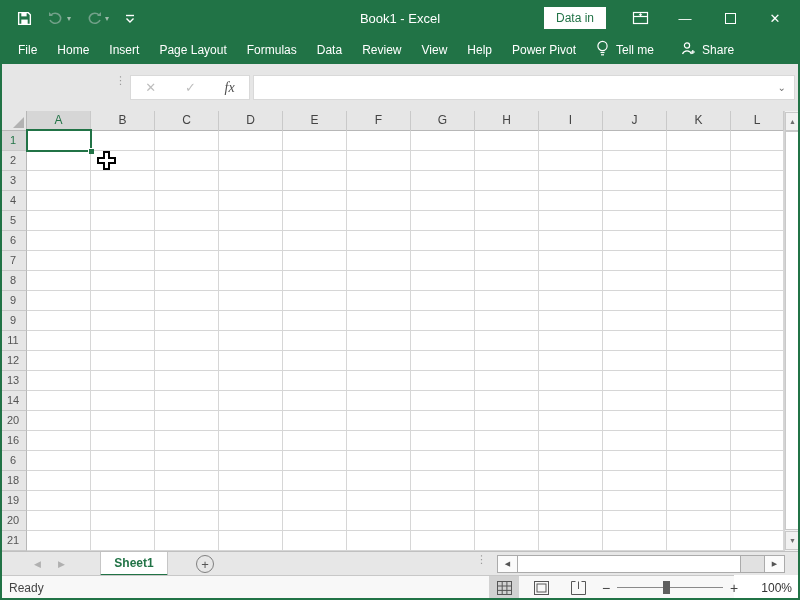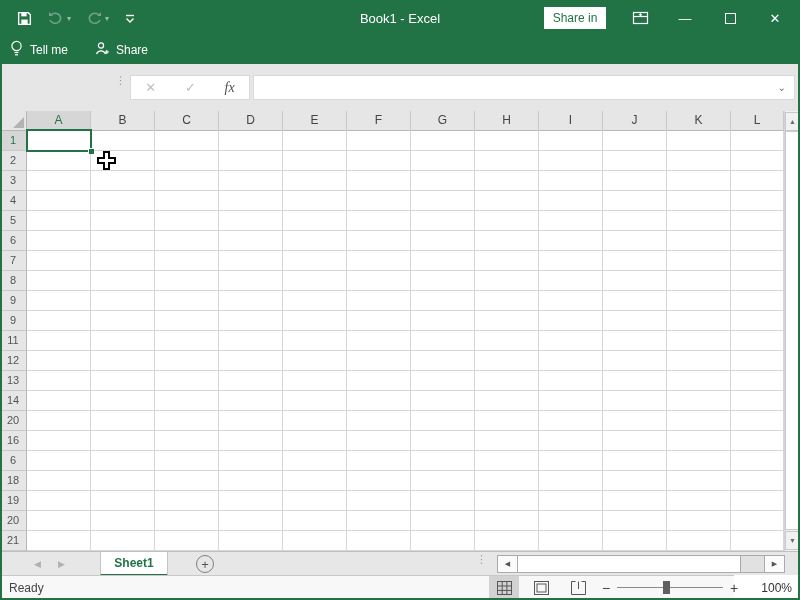--- a/index.html
+++ b/index.html
@@ -117,37 +117,49 @@
           <span class="drop-mini">▾</span>
       </span>
       <span class="ico">
         <svg width="14" height="12" viewBox="0 0 14 12">
             <path d="M3 3.5 h8" stroke="#fff" stroke-width="1.4"></path>
             <path d="M3.5 6.5 l3.5 3.5 3.5 -3.5" fill="none" stroke="#fff" stroke-width="1.4"></path>
           </svg>
       </span>
     </div>
     <div class="title">Book1  -  Excel</div>
-    <button class="signin">Share in</button>
+    <button class="signin">Data in</button>
     <div class="wctrl ribbon-disp">
       <svg width="17" height="16" viewBox="0 0 17 16">
           <rect x="1.5" y="2.5" width="14" height="11" fill="none" stroke="#fff" stroke-width="1.2"></rect>
           <line x1="1.5" y1="6.5" x2="15.5" y2="6.5" stroke="#fff" stroke-width="1.2"></line>
           <path d="M8.5 3 l2 2.2 h-4 z" fill="#fff"></path>
           <line x1="8.5" y1="4.5" x2="8.5" y2="6" stroke="#fff" stroke-width="1.2"></line>
         </svg>
     </div>
     <div class="wctrl btn-min">—</div>
     <div class="wctrl btn-max">
         <span class="maxbox"></span>
       </div>
     <div class="wctrl btn-close">✕</div>
   </div>
 
   <div class="tabsrow">
+    <div id="ribbon-tabs" style="display:flex;">
+        <div class="rtab">File</div>
+        <div class="rtab">Home</div>
+        <div class="rtab">Insert</div>
+        <div class="rtab">Page Layout</div>
+        <div class="rtab">Formulas</div>
+        <div class="rtab">Data</div>
+        <div class="rtab">Review</div>
+        <div class="rtab">View</div>
+        <div class="rtab">Help</div>
+        <div class="rtab">Power Pivot</div>
+      </div>
     <div class="tellme">
       <span>
         <svg width="13" height="17" viewBox="0 0 13 17">
             <circle cx="6.5" cy="6" r="4.6" fill="none" stroke="#fff" stroke-width="1.2"></circle>
             <line x1="4.5" y1="12.5" x2="8.5" y2="12.5" stroke="#fff" stroke-width="1.2"></line>
             <line x1="5" y1="14.8" x2="8" y2="14.8" stroke="#fff" stroke-width="1.2"></line>
           </svg>
       </span>
       <span>Tell me</span>
     </div>

